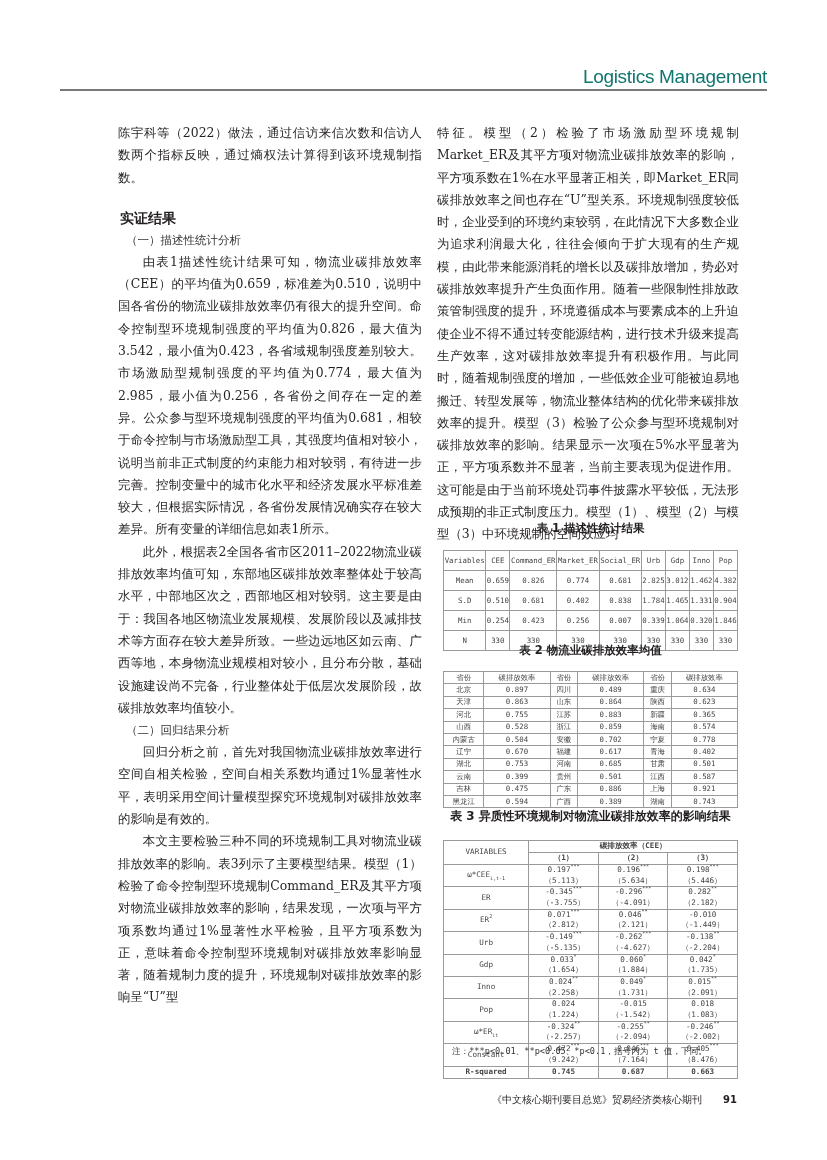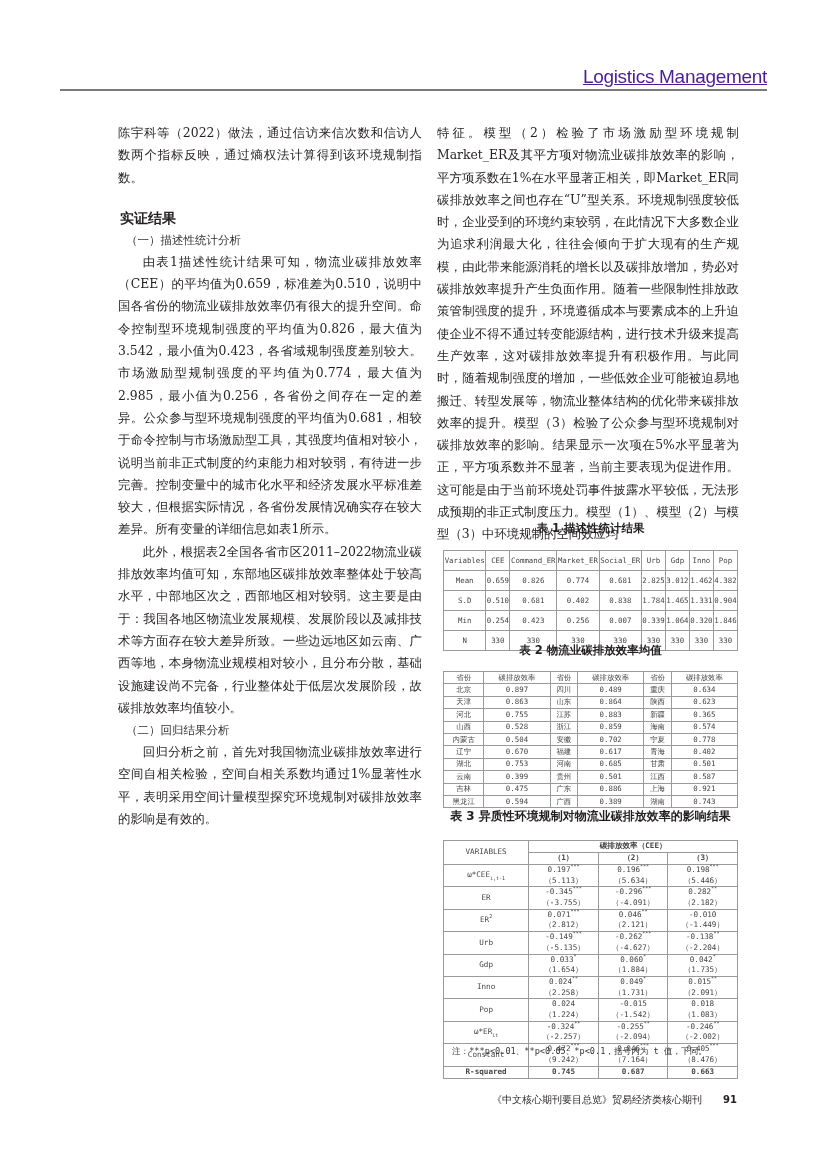--- a/index.html
+++ b/index.html
@@ -1,19 +1,19 @@
 <!DOCTYPE html>
 <html><head>
 <meta charset="utf-8">
 <style>
   html, body { margin:0; padding:0; background:#ffffff; }
   body { width:827px; height:1160px; position:relative; overflow:hidden; color:#231f20;
          font-family:"DejaVu Serif", "Liberation Serif", serif; }
   .header-title { position:absolute; right:60px; top:66px; font-family:"Liberation Sans", sans-serif;
-                  font-size:19px; color:#4c1d95; letter-spacing:-0.3px;text-decoration:underline; }
+                  font-size:19px; color:#0f766e; letter-spacing:-0.3px; }
   .header-rule { position:absolute; left:60px; right:60px; top:89px; height:2px; background:#7a7a7a; }
   .col { position:absolute; top:122px; width:304px; font-size:12.4px; line-height:22.3px; text-align:justify; }
   .col-left { left:118px; }
   .col-right { left:437px; width:302px; }
   .col p { margin:0; }
   .indent { text-indent:2em; }
   .section-title { font-family:"DejaVu Sans", "Liberation Sans", sans-serif; font-weight:bold; font-size:14px;
                    margin:18px 0 0 0 !important; padding-left:2px; line-height:22px; }
   .subsection { font-size:11.5px; padding-left:8px; line-height:22px; color:#333; }
   .table-caption { position:absolute; font-family:"DejaVu Sans", "Liberation Sans", sans-serif; font-weight:bold;
@@ -45,20 +45,21 @@
 </div>
 
 <div class="col col-left">
   <p>陈宇科等（2022）做法，通过信访来信次数和信访人数两个指标反映，通过熵权法计算得到该环境规制指数。</p>
   <p class="section-title">实证结果</p>
   <p class="subsection">（一）描述性统计分析</p>
   <p class="indent">由表1描述性统计结果可知，物流业碳排放效率（CEE）的平均值为0.659，标准差为0.510，说明中国各省份的物流业碳排放效率仍有很大的提升空间。命令控制型环境规制强度的平均值为0.826，最大值为3.542，最小值为0.423，各省域规制强度差别较大。市场激励型规制强度的平均值为0.774，最大值为2.985，最小值为0.256，各省份之间存在一定的差异。公众参与型环境规制强度的平均值为0.681，相较于命令控制与市场激励型工具，其强度均值相对较小，说明当前非正式制度的约束能力相对较弱，有待进一步完善。控制变量中的城市化水平和经济发展水平标准差较大，但根据实际情况，各省份发展情况确实存在较大差异。所有变量的详细信息如表1所示。</p>
   <p class="indent">此外，根据表2全国各省市区2011–2022物流业碳排放效率均值可知，东部地区碳排放效率整体处于较高水平，中部地区次之，西部地区相对较弱。这主要是由于：我国各地区物流业发展规模、发展阶段以及减排技术等方面存在较大差异所致。一些边远地区如云南、广西等地，本身物流业规模相对较小，且分布分散，基础设施建设尚不完备，行业整体处于低层次发展阶段，故碳排放效率均值较小。</p>
   <p class="subsection">（二）回归结果分析</p>
   <p class="indent">回归分析之前，首先对我国物流业碳排放效率进行空间自相关检验，空间自相关系数均通过1%显著性水平，表明采用空间计量模型探究环境规制对碳排放效率的影响是有效的。</p>
+  <p class="indent">本文主要检验三种不同的环境规制工具对物流业碳排放效率的影响。表3列示了主要模型结果。模型（1）检验了命令控制型环境规制Command_ER及其平方项对物流业碳排放效率的影响，结果发现，一次项与平方项系数均通过1%显著性水平检验，且平方项系数为正，意味着命令控制型环境规制对碳排放效率影响显著，随着规制力度的提升，环境规制对碳排放效率的影响呈“U”型</p>
 </div>
 
 <div class="col col-right">
   <p>特征。模型（2）检验了市场激励型环境规制Market_ER及其平方项对物流业碳排放效率的影响，平方项系数在1%在水平显著正相关，即Market_ER同碳排放效率之间也存在“U”型关系。环境规制强度较低时，企业受到的环境约束较弱，在此情况下大多数企业为追求利润最大化，往往会倾向于扩大现有的生产规模，由此带来能源消耗的增长以及碳排放增加，势必对碳排放效率提升产生负面作用。随着一些限制性排放政策管制强度的提升，环境遵循成本与要素成本的上升迫使企业不得不通过转变能源结构，进行技术升级来提高生产效率，这对碳排放效率提升有积极作用。与此同时，随着规制强度的增加，一些低效企业可能被迫易地搬迁、转型发展等，物流业整体结构的优化带来碳排放效率的提升。模型（3）检验了公众参与型环境规制对碳排放效率的影响。结果显示一次项在5%水平显著为正，平方项系数并不显著，当前主要表现为促进作用。这可能是由于当前环境处罚事件披露水平较低，无法形成预期的非正式制度压力。模型（1）、模型（2）与模型（3）中环境规制的空间效应均</p>
 </div>
 
 <div class="table-caption" style="left:443px; width:295px; top:521px;">表 1  描述性统计结果</div>
 <table class="t1">
   <thead>
       <tr id="t1-head">

